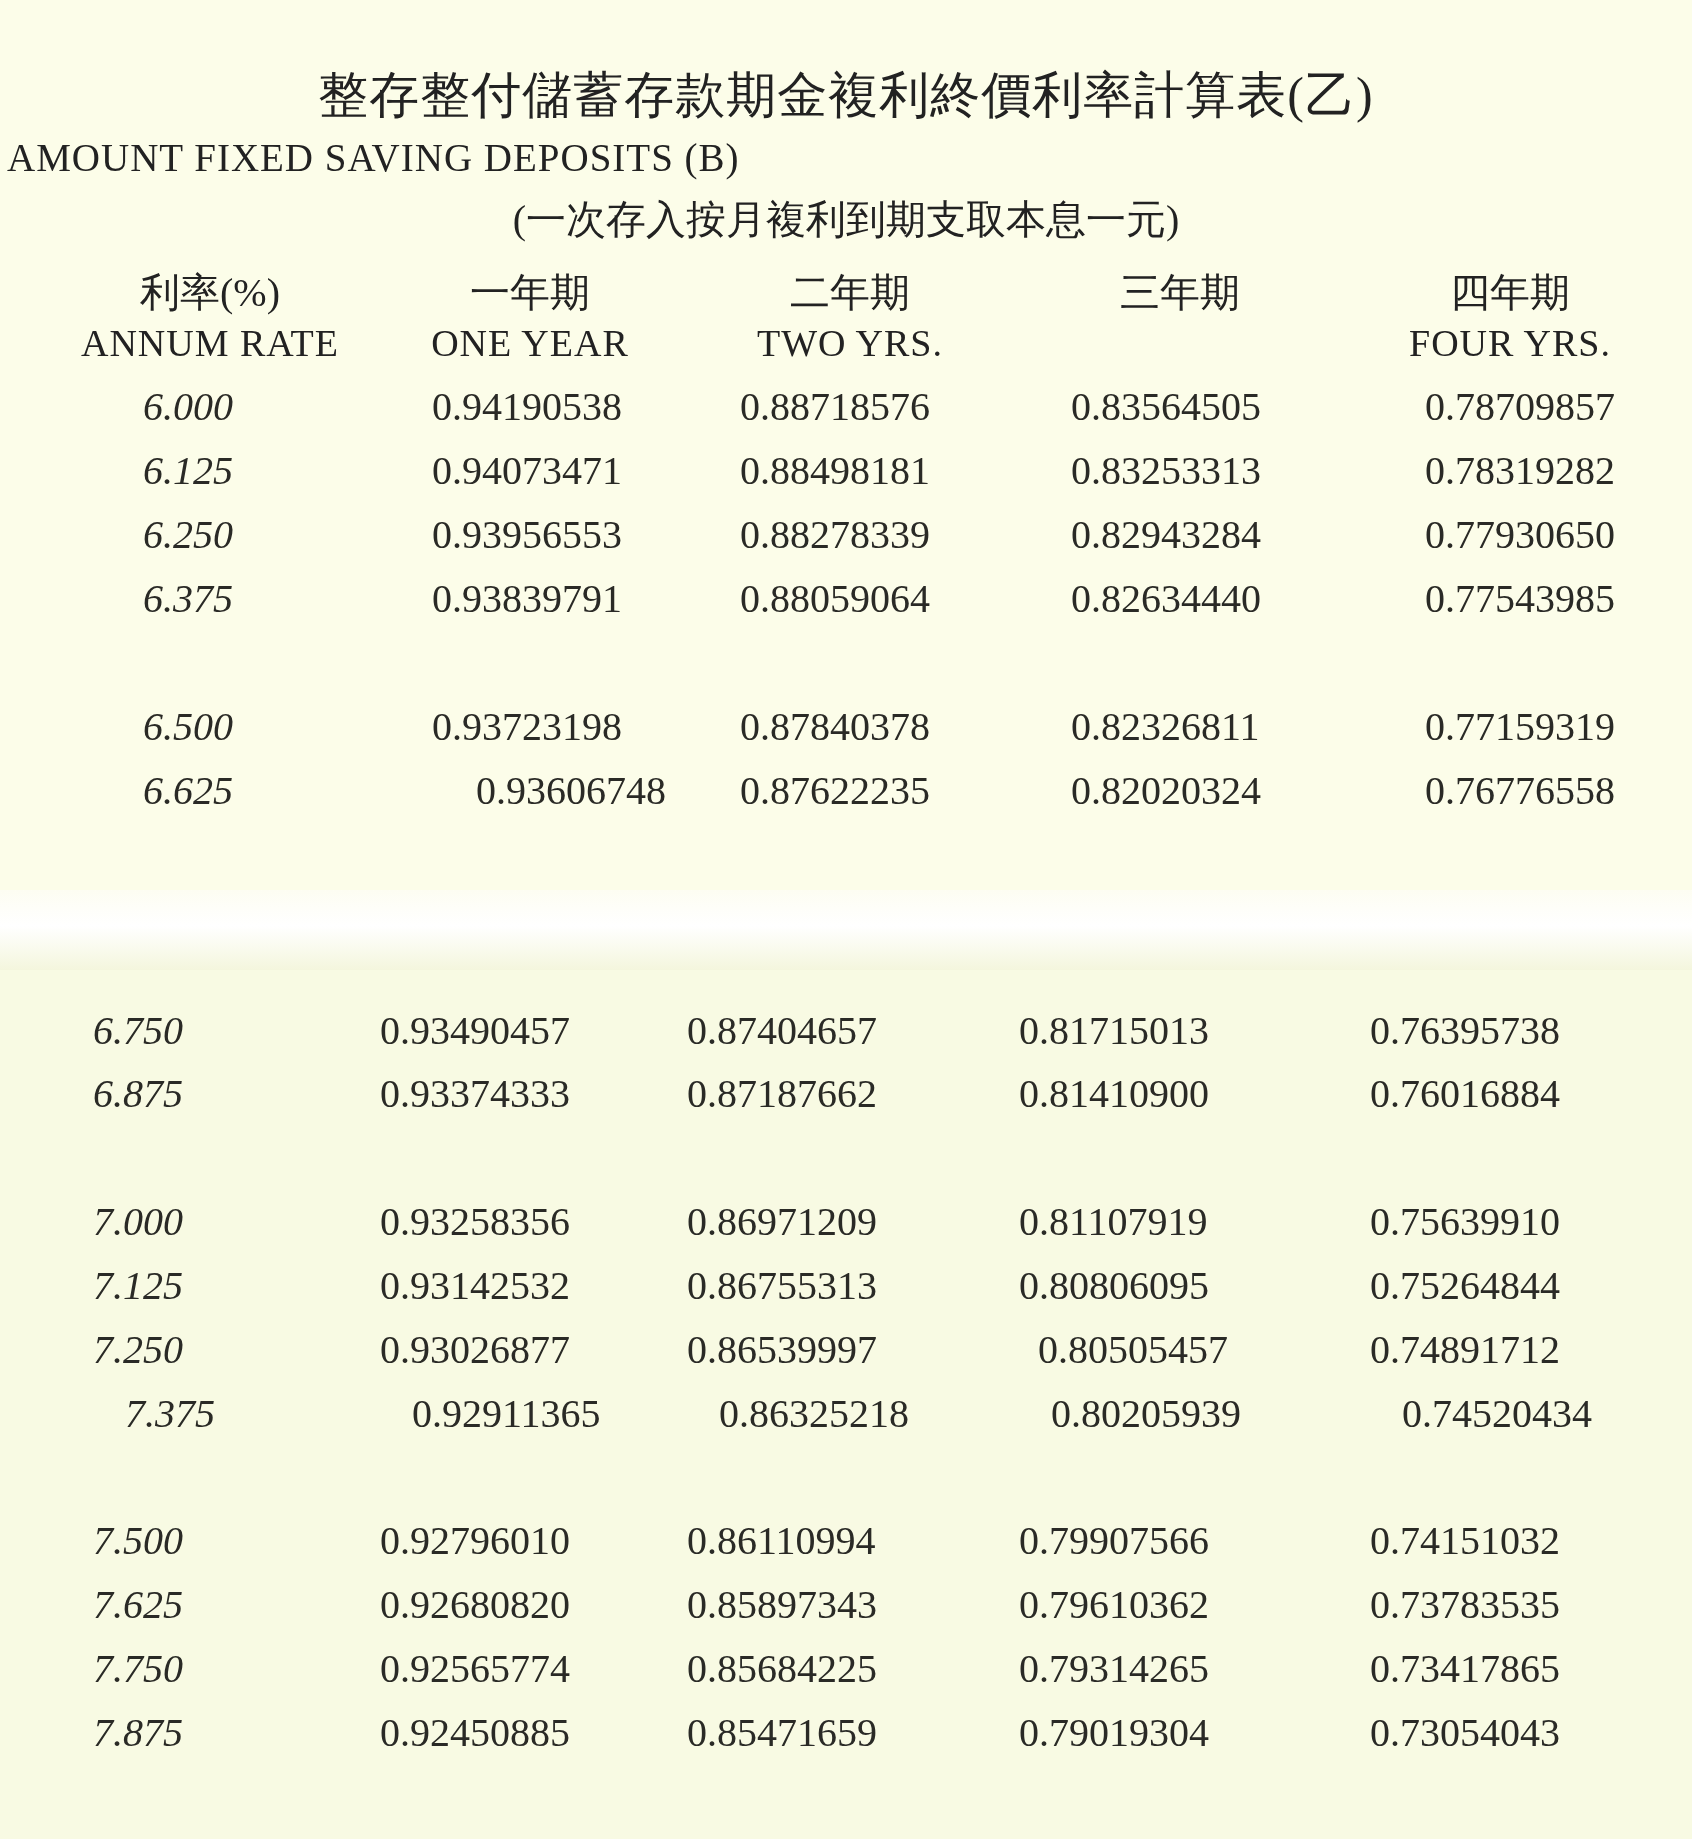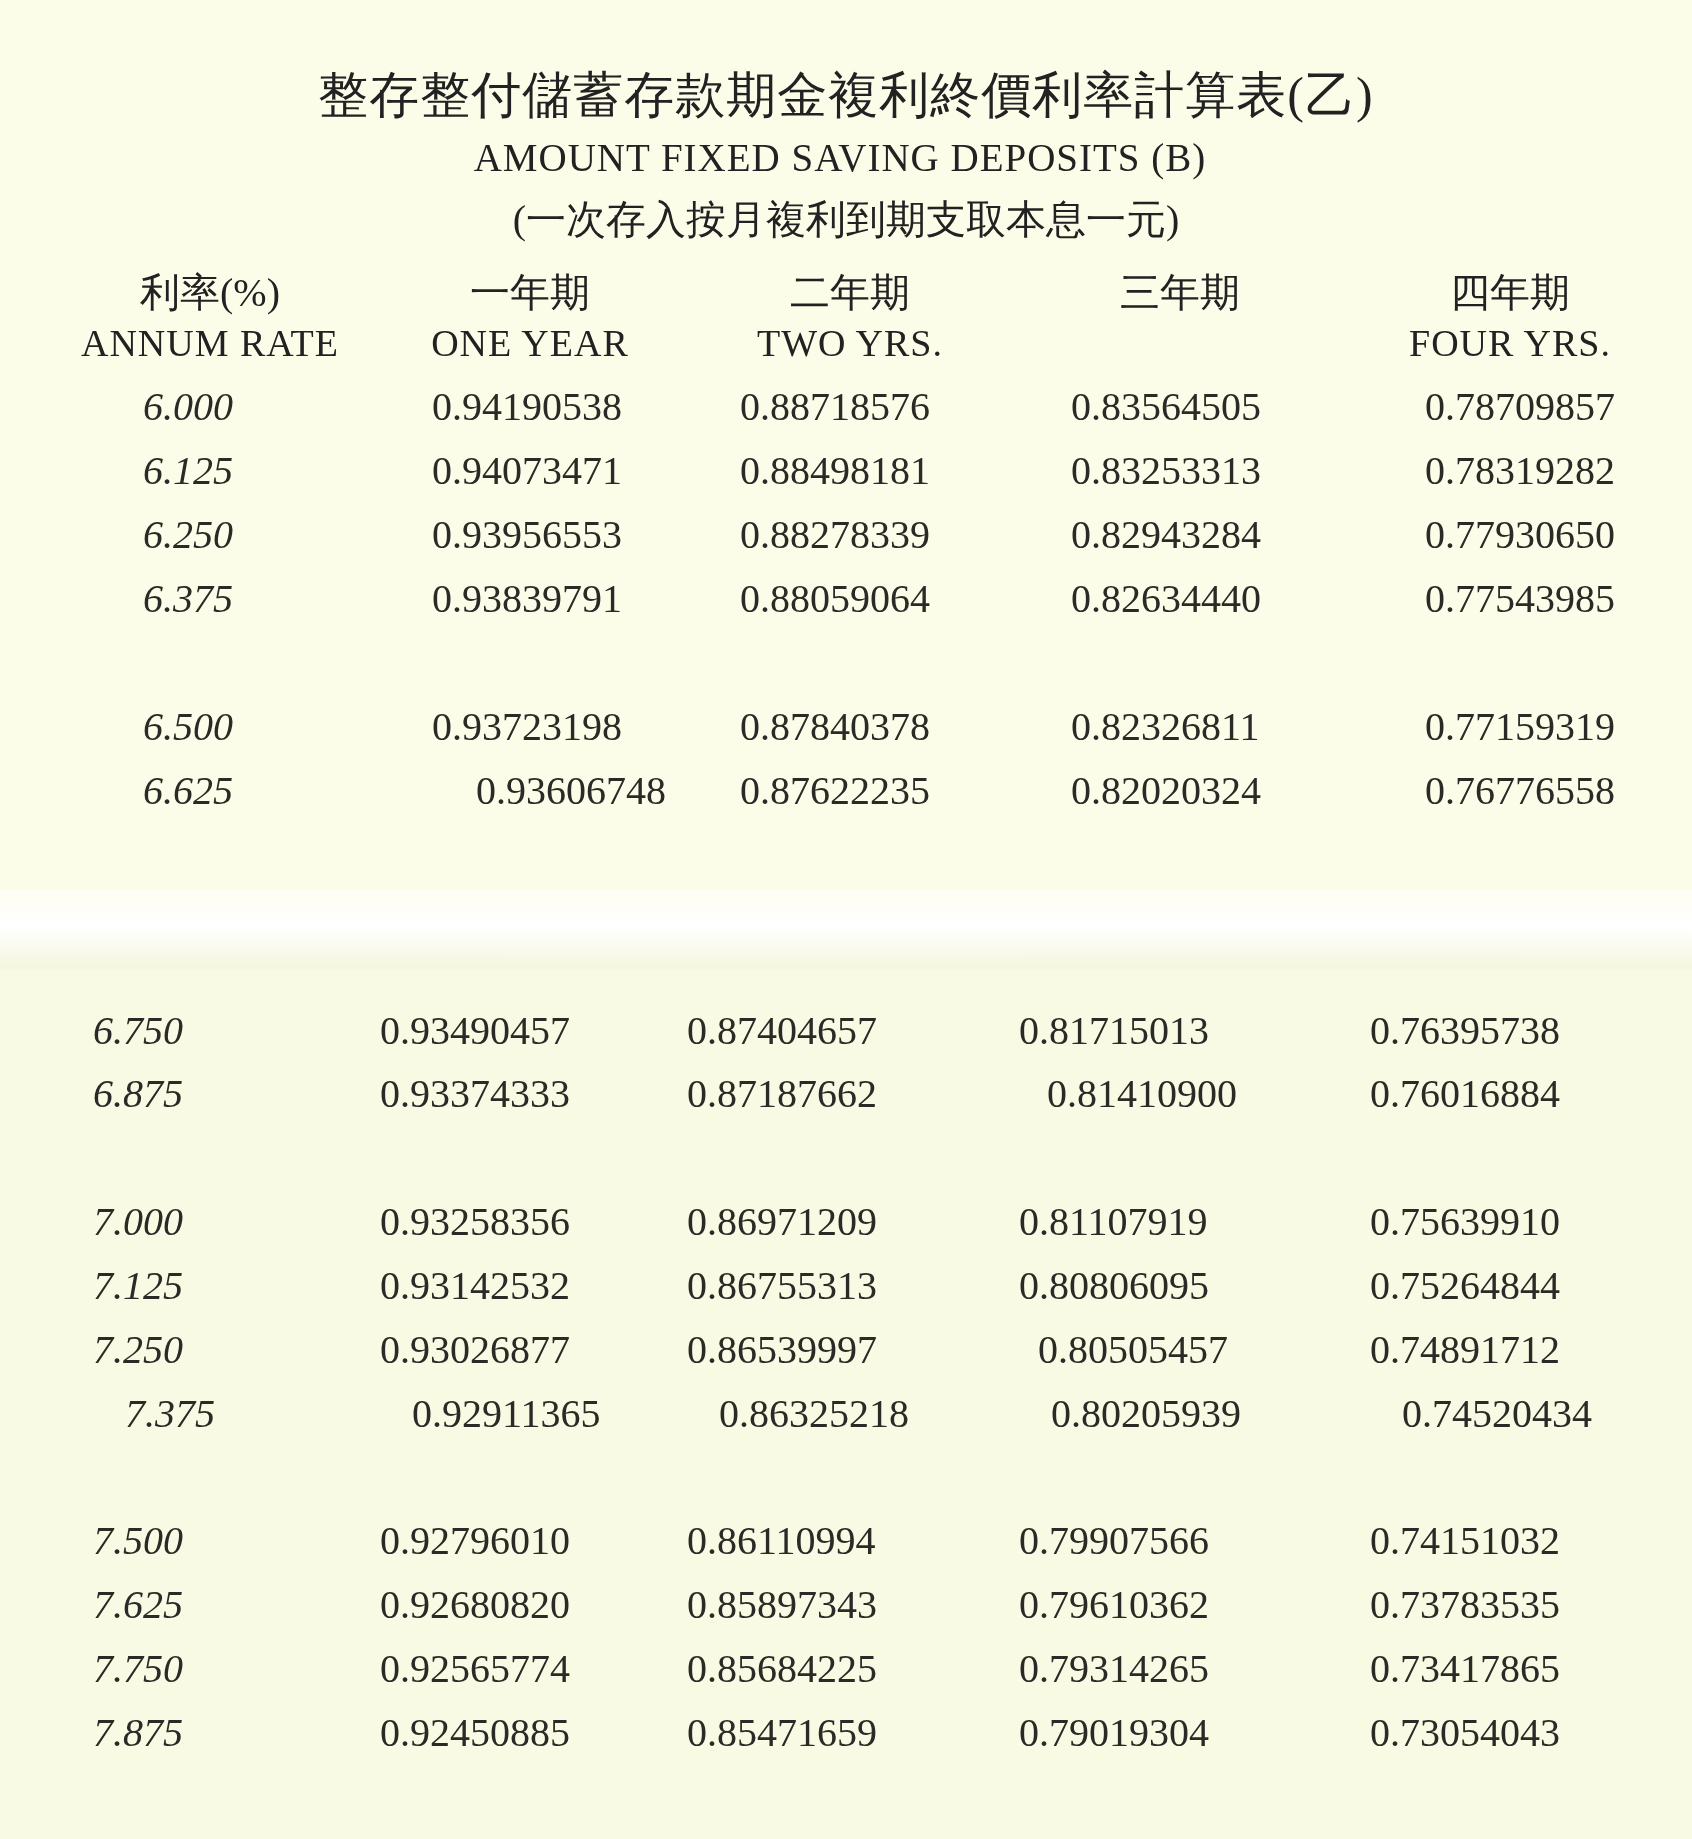--- a/index.html
+++ b/index.html
@@ -16,21 +16,21 @@
       position: absolute; left: 0; top: 890px; width: 1692px; height: 80px;
       background: linear-gradient(#fdfdf2 0%, #ffffff 45%, #f4f6dd 100%);
     }
     .page-bottom { top: 970px; height: 869px; background: #f8fae3; }
 
     .title {
       position: absolute; top: 62px; left: 0; width: 1692px; text-align: center;
       font-size: 50px; letter-spacing: 1px; color: #222;
     }
     .subtitle-en {
-      position: absolute; top: 135px; left: 0; width: 1680px; text-align: center;
+      position: absolute; top: 135px; left: 7px; width: 1680px; text-align: left;
       font-size: 39px; letter-spacing: 1px; color: #222;
     }
     .subtitle-zh {
       position: absolute; top: 192px; left: 0; width: 1692px; text-align: center;
       font-size: 40px; color: #222;
     }
 
     .col-head { position: absolute; text-align: center; color: #222; }
     .col-head .zh { font-size: 40px; line-height: 50px; }
     .col-head .en { font-size: 38px; line-height: 50px; letter-spacing: 1px; }
@@ -117,21 +117,21 @@
   <span class="cell rate" style="left:93px;">6.750</span>
   <span class="cell" style="left:380px;">0.93490457</span>
   <span class="cell" style="left:687px;">0.87404657</span>
   <span class="cell" style="left:1019px;">0.81715013</span>
   <span class="cell" style="left:1370px;">0.76395738</span>
 </div>
 <div class="row" style="top:1064px;">
   <span class="cell rate" style="left:93px;">6.875</span>
   <span class="cell" style="left:380px;">0.93374333</span>
   <span class="cell" style="left:687px;">0.87187662</span>
-  <span class="cell" style="left:1019px;margin-left:28px;">0.81410900</span>
+  <span class="cell" style="left:1019px;">0.81410900</span>
   <span class="cell" style="left:1370px;">0.76016884</span>
 </div>
 <div class="row" style="top:1192px;">
   <span class="cell rate" style="left:93px;">7.000</span>
   <span class="cell" style="left:380px;">0.93258356</span>
   <span class="cell" style="left:687px;">0.86971209</span>
   <span class="cell" style="left:1019px;">0.81107919</span>
   <span class="cell" style="left:1370px;">0.75639910</span>
 </div>
 <div class="row" style="top:1256px;">

